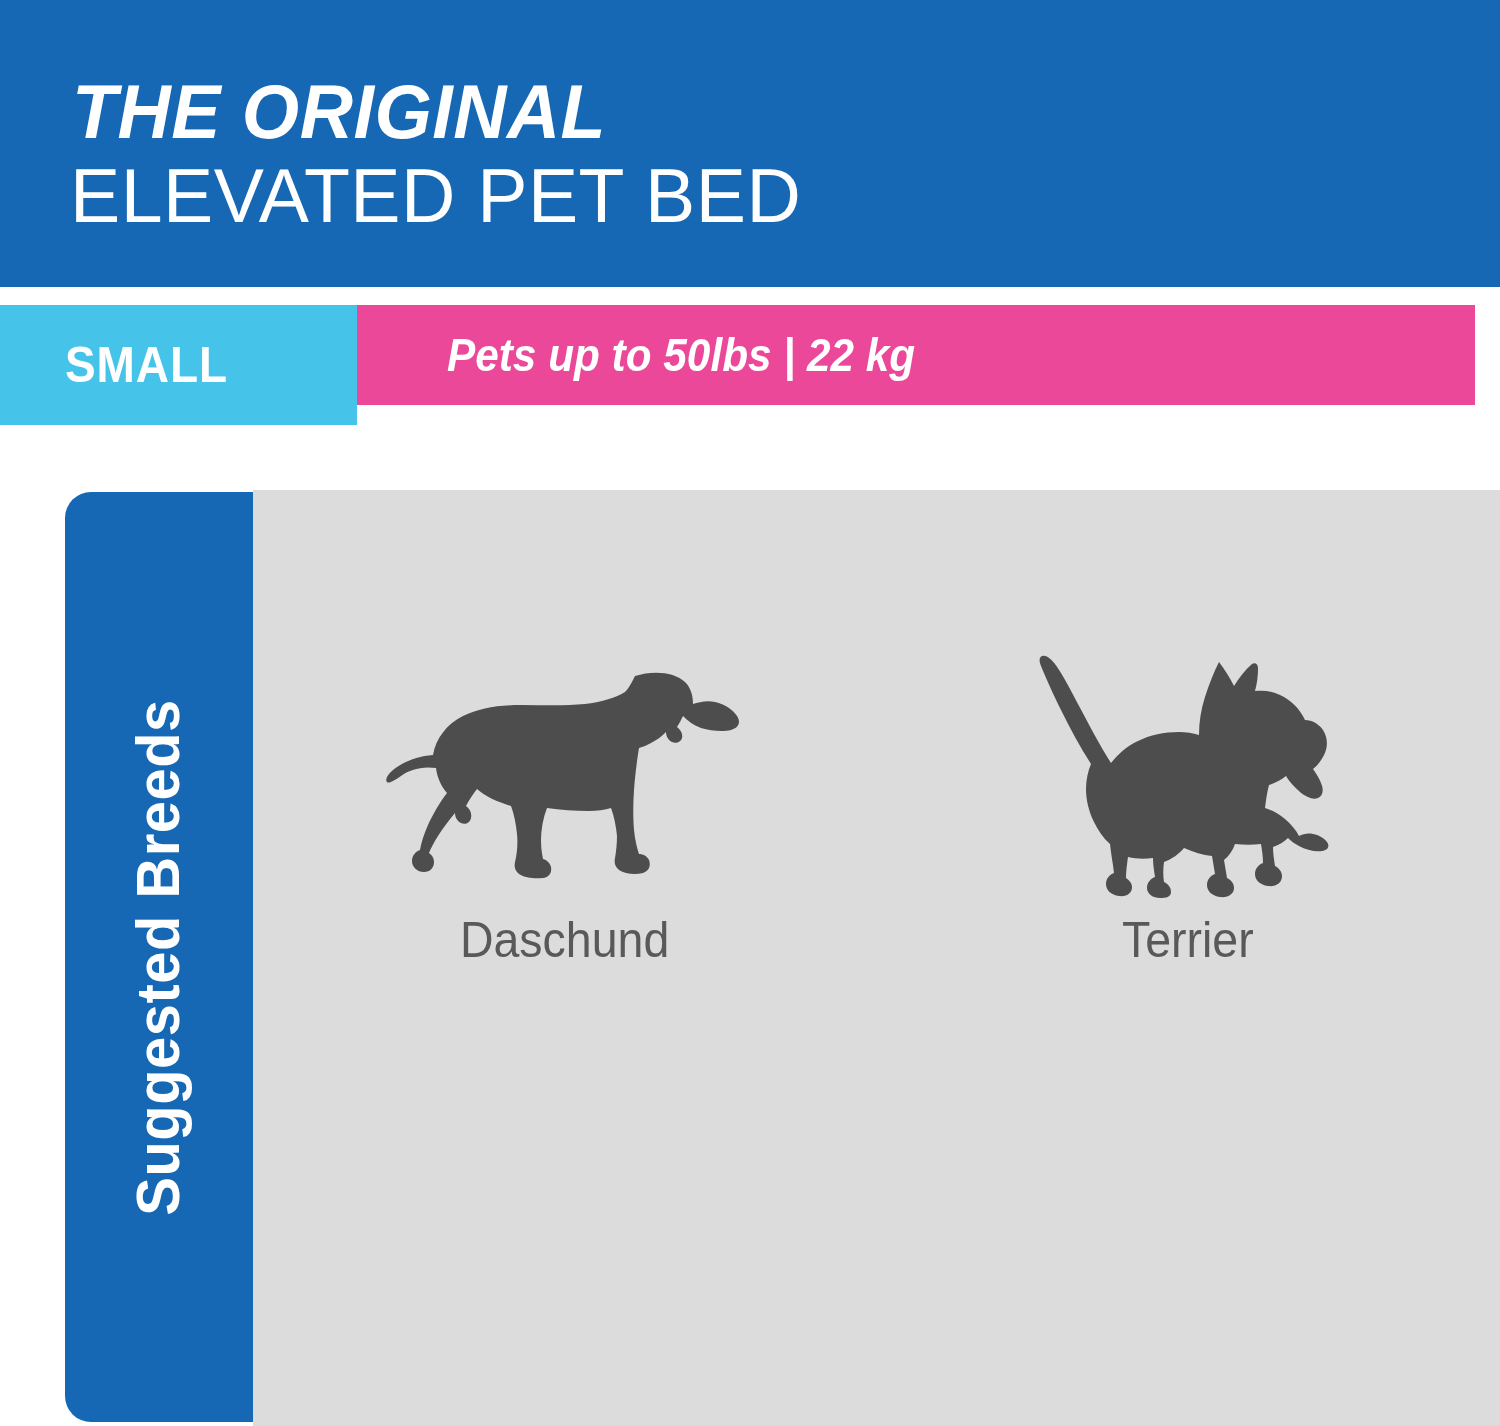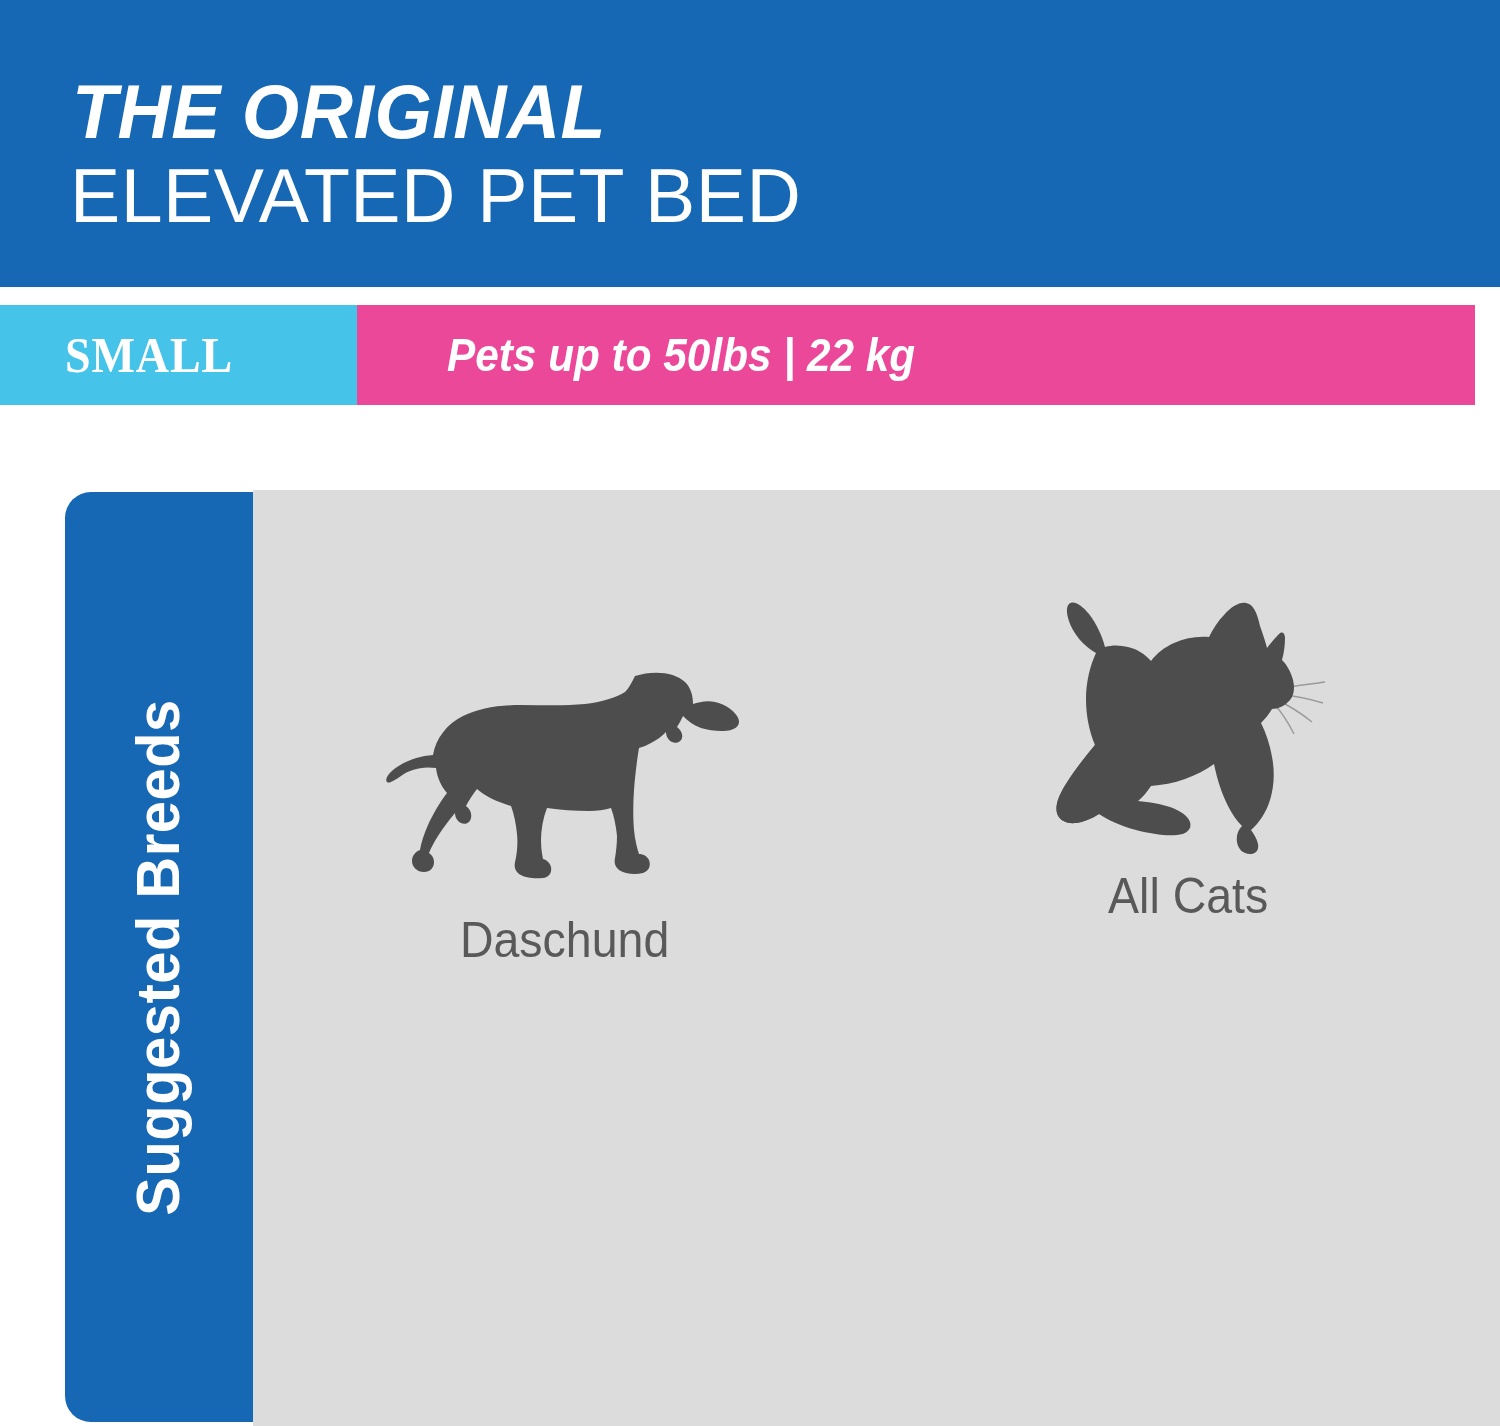--- a/index.html
+++ b/index.html
@@ -65,23 +65,22 @@
     left: 0;
     top: 305px;
     width: 1475px;
     height: 100px;
   }
   .size-band-label {
     position: absolute;
     left: 0;
     top: 0;
     width: 357px;
-    height: 100px;
+    height: 120px;
     background: #45c3e8;
-    font-family: Liberation Serif, serif;
   }
   .size-band-label span {
     position: absolute;
     left: 65px;
     top: 50%;
     transform: translateY(-50%) scaleX(0.92);
     transform-origin: left center;
     font-size: 50px;
     line-height: 50px;
     font-weight: 700;
@@ -281,92 +280,94 @@
               C51,80 62,66 78,58
               C94,50 114,47 136,47
               C158,47 180,48 200,46
               C216,44 230,40 240,34
               C244,30 247,24 250,18 Z"></path>
           </svg>
         </div>
         <div class="breed-label">Daschund</div>
       </div>
 
-
-
-      <div class="breed-cell breed-cell-4">
+      <div class="breed-cell breed-cell-2">
         <div class="breed-art">
-          <svg width="310" height="258" viewBox="0 0 310 258" aria-hidden="true">
-            <g>
-
-              <g stroke="#9a9a9a" stroke-width="1.4" fill="none">
-                <path d="M246,86 C262,84 278,82 292,80"></path>
-                <path d="M246,92 C262,94 277,97 290,101"></path>
-                <path d="M244,98 C257,104 269,112 279,120"></path>
-                <path d="M242,103 C250,112 256,122 261,132"></path>
-              </g>
-
-              <path fill="#4D4D4D" d="
-                M227,24
-                C229,30 232,38 234,46
-                C238,41 242,36 246,32
-                C249,29 252,31 252,36
-                C252,43 251,51 249,58
-                C254,63 258,70 260,78
-                C262,86 261,93 257,98
-                C252,104 245,107 239,107
-                C236,112 232,117 228,121
-                C233,131 237,143 239,155
-                C242,170 241,185 237,198
-                C233,211 226,221 218,228
-                C221,232 224,237 225,242
-                C226,248 223,252 217,252
-                C210,252 205,247 204,240
-                C203,234 205,228 209,224
-                C204,219 199,212 195,204
-                C189,192 184,177 181,162
-                C173,168 163,173 152,177
-                C141,181 129,183 118,184
-                C114,190 110,195 105,199
-                C116,200 128,202 137,205
-                C148,209 155,214 157,220
-                C159,227 154,232 144,233
-                C133,234 118,232 103,228
-                C88,224 75,218 66,212
-                C58,217 50,220 43,221
-                C33,222 26,218 24,211
-                C22,203 26,193 33,182
-                C41,169 52,155 62,143
-                C56,129 53,113 53,97
-                C53,80 57,64 63,51
-                C53,45 45,37 40,28
-                C34,17 32,6 36,2
-                C40,-2 48,2 56,12
-                C63,21 69,33 72,45
-                C79,43 87,43 95,45
-                C104,47 112,52 118,59
-                C124,51 132,45 141,41
-                C152,36 164,34 176,35
-                C180,27 185,19 191,13
-                C198,5 206,0 213,1
-                C220,2 224,10 227,24 Z"></path>
-
-              <path fill="#4D4D4D" d="
-                M62,143
-                C52,155 41,169 33,182
-                C26,193 22,203 24,211
-                C26,218 33,222 43,221
-                C50,220 58,217 66,212
-                C62,209 59,205 57,200
-                C50,203 44,205 40,204
-                C36,203 35,199 38,193
-                C43,183 53,170 64,157
-                C64,152 63,147 62,143 Z"></path>
-            </g>
+          <svg width="330" height="248" viewBox="0 0 330 248" aria-hidden="true">
+            <path fill="#4D4D4D" d="
+              M196,12
+              C202,20 207,28 211,36
+              C216,28 222,20 229,14
+              C232,12 235,14 235,18
+              C235,26 234,34 232,41
+              C240,40 249,41 257,45
+              C268,50 277,59 282,70
+              C289,70 296,74 300,80
+              C305,88 305,97 301,105
+              C298,111 294,116 290,119
+              C293,123 296,128 298,133
+              C301,140 300,146 295,148
+              C290,150 283,147 277,142
+              C271,137 266,131 263,126
+              C258,130 252,133 246,135
+              C244,142 243,150 242,158
+              C249,160 256,164 262,169
+              C268,174 273,180 276,186
+              C280,184 285,183 290,184
+              C296,185 301,188 304,192
+              C307,196 305,200 299,201
+              C292,202 283,200 276,196
+              C272,194 268,191 265,188
+              C261,192 256,195 250,197
+              C250,203 251,210 252,216
+              C256,218 259,222 259,226
+              C259,233 253,237 245,236
+              C237,235 232,230 232,224
+              C232,219 235,215 240,213
+              C240,207 239,200 238,194
+              C230,195 221,195 212,194
+              C210,200 206,206 201,210
+              C202,216 203,222 204,228
+              C208,230 211,233 211,238
+              C211,244 205,248 197,247
+              C189,246 184,241 184,235
+              C184,230 187,226 192,224
+              C191,218 190,212 189,206
+              C180,205 170,202 161,198
+              C156,204 149,209 141,212
+              C140,219 140,226 141,232
+              C145,234 148,237 148,242
+              C148,247 143,248 137,248
+              C130,248 124,244 124,238
+              C124,233 127,229 132,227
+              C131,221 130,214 130,208
+              C122,209 113,209 105,207
+              C104,214 103,221 103,228
+              C106,230 109,233 109,237
+              C109,243 104,247 96,246
+              C88,245 83,240 83,234
+              C83,229 86,225 91,223
+              C90,214 88,204 87,194
+              C80,188 75,180 71,172
+              C66,162 63,150 63,139
+              C63,130 65,121 68,114
+              C57,97 47,78 38,60
+              C30,44 23,28 18,16
+              C15,9 17,5 22,6
+              C27,7 32,13 38,23
+              C48,40 59,62 71,84
+              C77,95 83,105 88,113
+              C95,104 104,96 115,91
+              C127,85 141,82 156,82
+              C163,82 170,83 176,85
+              C176,72 178,59 182,47
+              C186,34 191,22 196,12 Z"></path>
           </svg>
         </div>
-        <div class="breed-label">All Cats</div>
+        <div class="breed-label">Terrier</div>
       </div>
+
+
 
     </div>
   </div>
 
 </div>
 
 </body></html>

